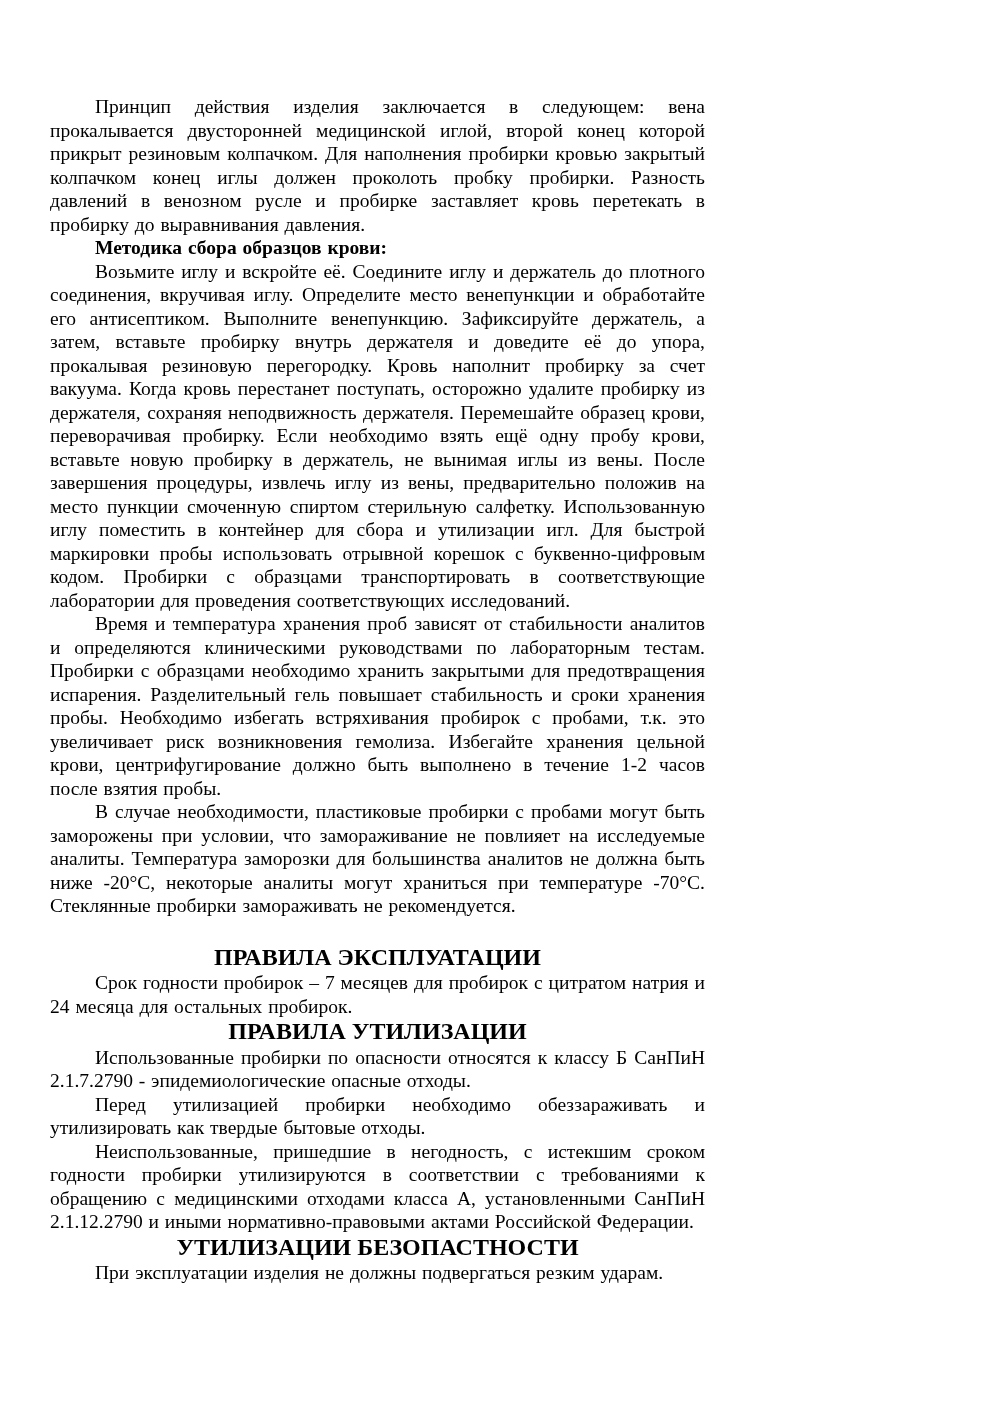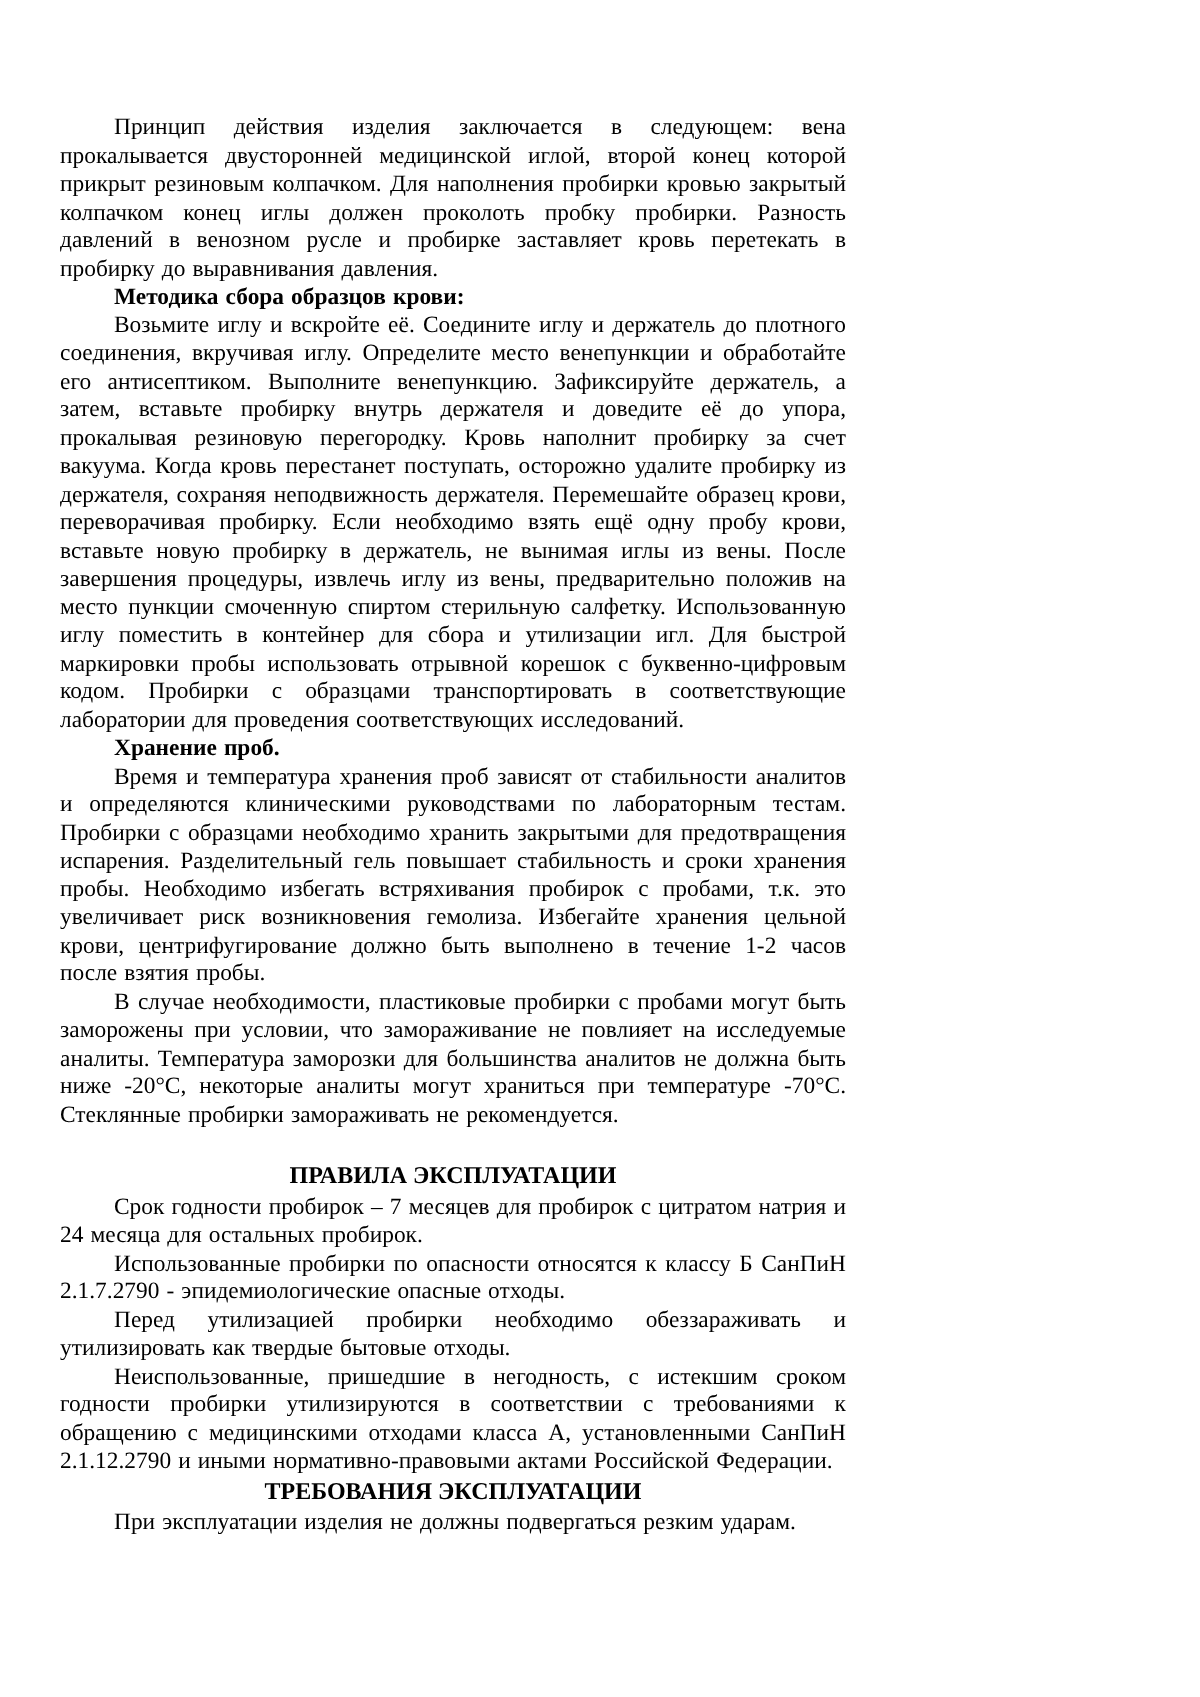--- a/index.html
+++ b/index.html
@@ -28,54 +28,54 @@
   }
   .para.bold {
     font-weight: bold;
     text-align: left;
   }
   .h-center {
     margin: 2px 0 2px 0;
     text-align: center;
     text-indent: 0;
     font-weight: bold;
-    font-size: 20px;
+    font-size: 24px;
   }
   .space-before {
     margin-top: 28px;
   }
 </style>
 </head>
 <body>
 
 <div class="page">
 
   <p class="para">Принцип действия изделия заключается в следующем: вена прокалывается двусторонней медицинской иглой, второй конец которой прикрыт резиновым колпачком. Для наполнения пробирки кровью закрытый колпачком конец иглы должен проколоть пробку пробирки. Разность давлений в венозном русле и пробирке заставляет кровь перетекать в пробирку до выравнивания давления.</p>
 
   <p class="para bold">Методика сбора образцов крови:</p>
 
   <p class="para">Возьмите иглу и вскройте её. Соедините иглу и держатель до плотного соединения, вкручивая иглу. Определите место венепункции и обработайте его антисептиком. Выполните венепункцию. Зафиксируйте держатель, а затем, вставьте пробирку внутрь держателя и доведите её до упора, прокалывая резиновую перегородку. Кровь наполнит пробирку за счет вакуума. Когда кровь перестанет поступать, осторожно удалите пробирку из держателя, сохраняя неподвижность держателя. Перемешайте образец крови, переворачивая пробирку. Если необходимо взять ещё одну пробу крови, вставьте новую пробирку в держатель, не вынимая иглы из вены. После завершения процедуры, извлечь иглу из вены, предварительно положив на место пункции смоченную спиртом стерильную салфетку. Использованную иглу поместить в контейнер для сбора и утилизации игл. Для быстрой маркировки пробы использовать отрывной корешок с буквенно-цифровым кодом. Пробирки с образцами транспортировать в соответствующие лаборатории для проведения соответствующих исследований.</p>
 
-  <p class="para bold">Хранение проб.</p>
 
   <p class="para">Время и температура хранения проб зависят от стабильности аналитов и определяются клиническими руководствами по лабораторным тестам. Пробирки с образцами необходимо хранить закрытыми для предотвращения испарения. Разделительный гель повышает стабильность и сроки хранения пробы. Необходимо избегать встряхивания пробирок с пробами, т.к. это увеличивает риск возникновения гемолиза. Избегайте хранения цельной крови, центрифугирование должно быть выполнено в течение 1-2 часов после взятия пробы.</p>
 
   <p class="para">В случае необходимости, пластиковые пробирки с пробами могут быть заморожены при условии, что замораживание не повлияет на исследуемые аналиты. Температура заморозки для большинства аналитов не должна быть ниже -20°С, некоторые аналиты могут храниться при температуре -70°С. Стеклянные пробирки замораживать не рекомендуется.</p>
 
   <h3 class="h-center space-before">ПРАВИЛА ЭКСПЛУАТАЦИИ</h3>
 
 
   <p class="para">Срок годности пробирок – 7 месяцев для пробирок с цитратом натрия и 24 месяца для остальных пробирок.</p>
 
+  <h3 class="h-center">ПРАВИЛА УТИЛИЗАЦИИ</h3>
 
 
   <p class="para">Использованные пробирки по опасности относятся к классу Б СанПиН 2.1.7.2790 - эпидемиологические опасные отходы.</p>
 
   <p class="para">Перед утилизацией пробирки необходимо обеззараживать и утилизировать как твердые бытовые отходы.</p>
 
   <p class="para">Неиспользованные, пришедшие в негодность, с истекшим сроком годности пробирки утилизируются в соответствии с требованиями к обращению с медицинскими отходами класса А, установленными СанПиН 2.1.12.2790 и иными нормативно-правовыми актами Российской Федерации.</p>
 
-  <h3 class="h-center">ТРЕБОВАНИЯ ЭКСПЛУАТАЦИИ</h3>
+  <h3 class="h-center">УТИЛИЗАЦИИ БЕЗОПАСТНОСТИ</h3>
 
   <p class="para">При эксплуатации изделия не должны подвергаться резким ударам.</p>
 
 
 </div>
 
 </body></html>

